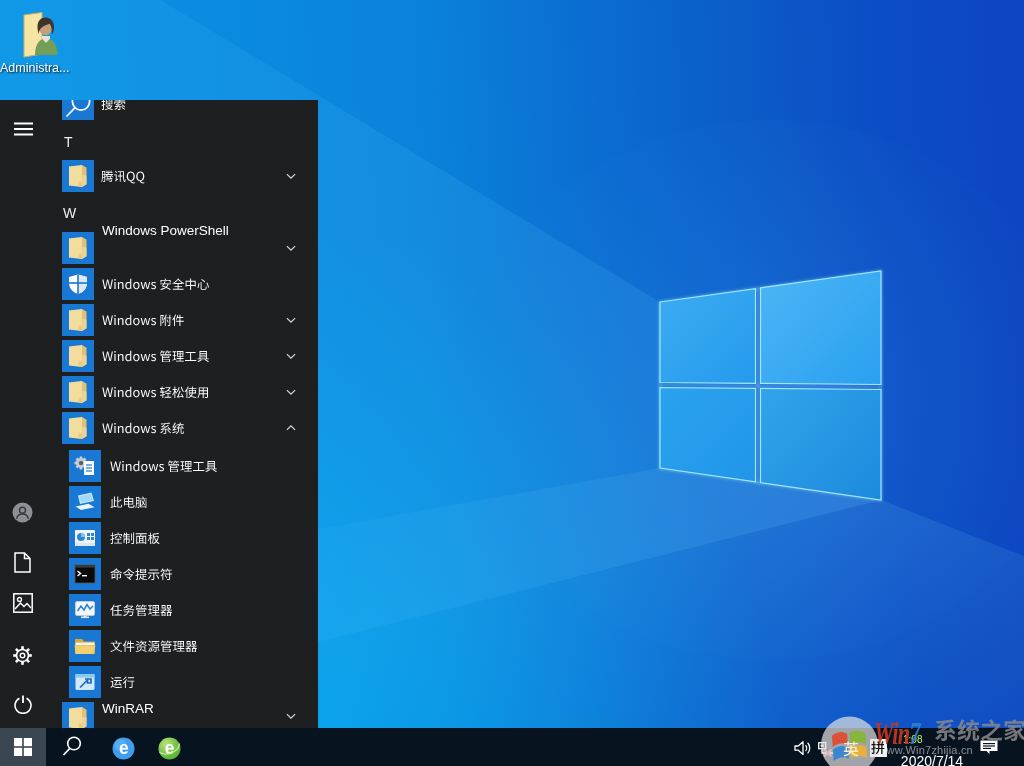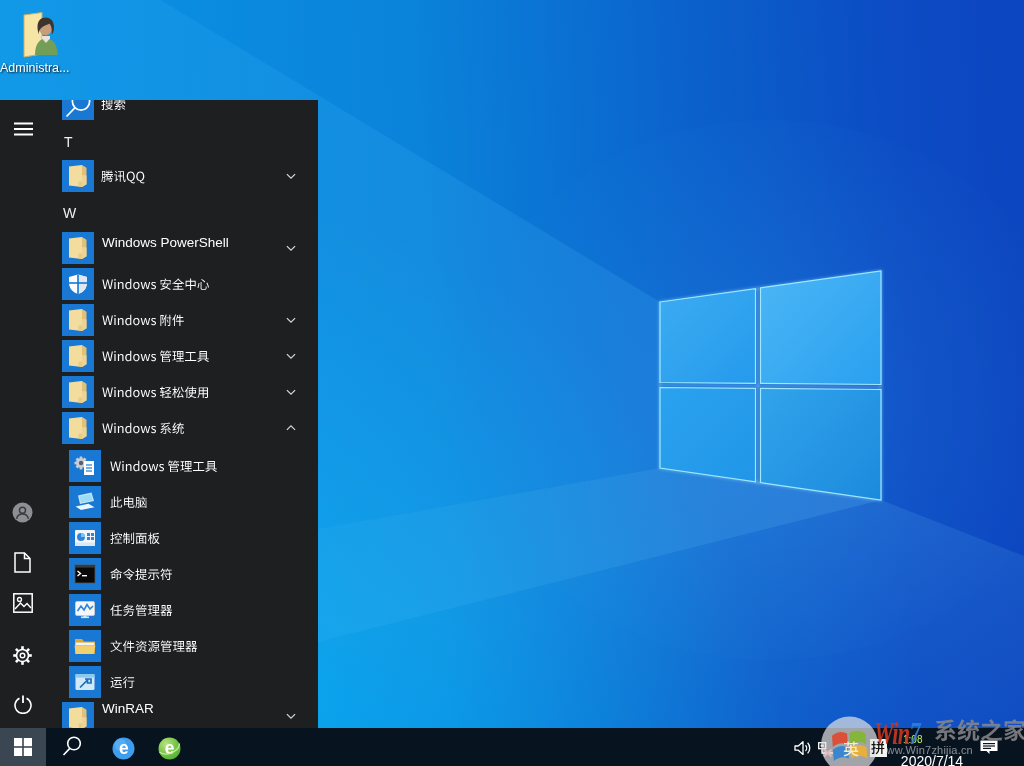--- a/index.html
+++ b/index.html
@@ -247,21 +247,21 @@
 <path d="M16 1 L20.5 3.8 L20.5 20.2 L16 23 Z" fill="#e2c176"></path>
 <path d="M16 11 L20.5 11.4 L20.5 20.2 L16 23 Z" fill="#eed494"></path>
 <path d="M12.5 17.5 L16 17.2 L16 23 L12.5 22.6 Z" fill="#e8cc86"></path>
 </svg>
     </div>
     <svg class="chev" style="left:286px;top:611px" viewBox="0 0 11 10">
       <polyline points="1,3 5.5,7.5 10,3" stroke="#d8d8d8" stroke-width="1.3" fill="none"></polyline>
     </svg>
     <div class="sec" style="left:64px;top:34px">T</div>
     <div class="sec" style="left:63px;top:105px">W</div>
-    <div class="lbl" style="left:102px;top:136px">Windows PowerShell</div>
+    <div class="lbl" style="left:102px;top:124px">Windows PowerShell</div>
     <div class="lbl" style="left:102px;top:602px">WinRAR</div>
 <svg class="ab" style="left:14px;top:22px" width="19" height="14">
       <g stroke="#fff" stroke-width="2">
         <line x1="0" y1="1.5" x2="19" y2="1.5"></line>
         <line x1="0" y1="7" x2="19" y2="7"></line>
         <line x1="0" y1="12.5" x2="19" y2="12.5"></line>
       </g>
     </svg>
 <svg class="ab" style="left:12px;top:402px" width="21" height="21">
       <circle cx="10.5" cy="10.5" r="10" fill="#8e8f94"></circle>

